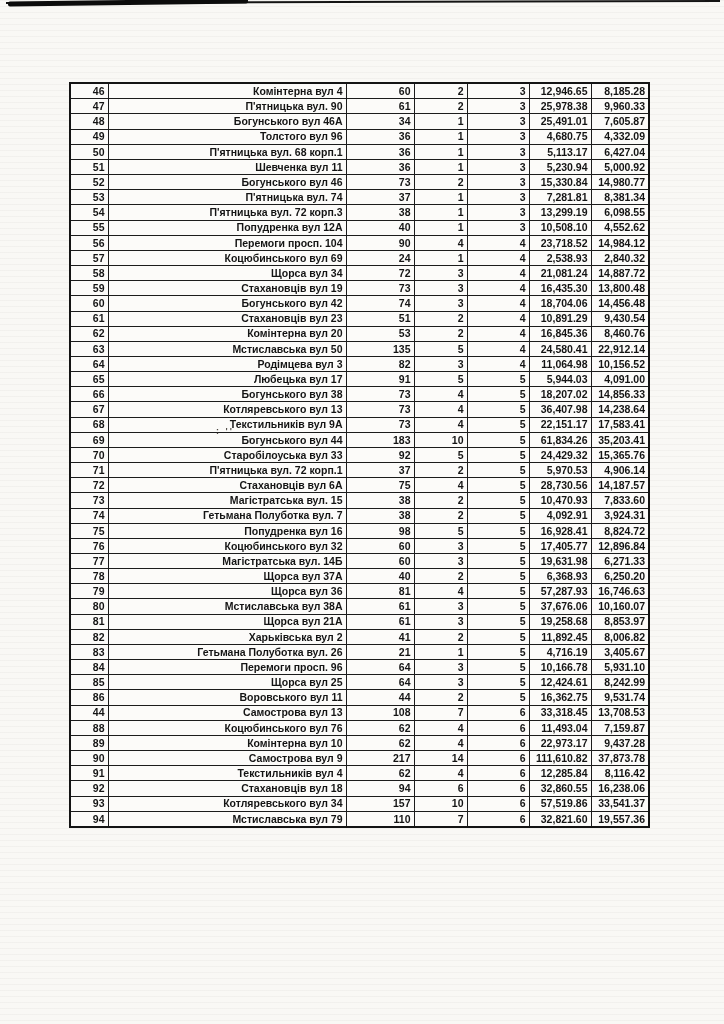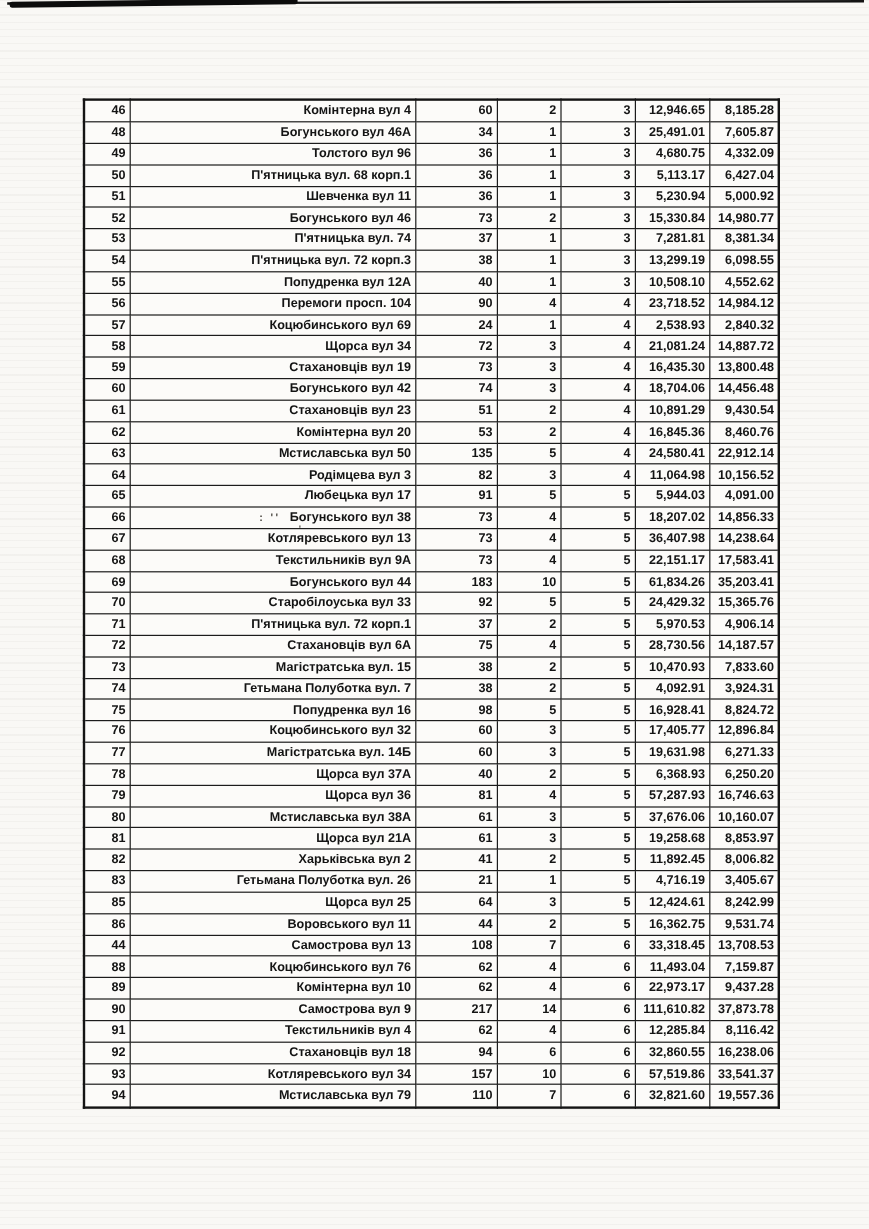--- a/index.html
+++ b/index.html
@@ -37,21 +37,21 @@
     width: 240px; height: 5px;
     background: #0c0c0c;
     border-radius: 2px;
     transform: rotate(-0.7deg);
   }
   table.data-table {
     position: absolute;
     left: 69px;
     top: 82px;
     width: 579px;
-    height: 842px;
+    height: 746px;
     border-collapse: collapse;
     table-layout: fixed;
     background: #fcfbf9;
   }
   table.data-table td {
     border: 1.6px solid #1c1c1c;
     font-size: 10.5px;
     font-weight: bold;
     color: #141414;
     line-height: 1;
@@ -95,20 +95,29 @@
         <tr>
     <td class="c-no">46</td>
     <td class="c-addr">Комінтерна вул 4</td>
     <td class="c-num">60</td>
     <td class="c-num">2</td>
     <td class="c-num">3</td>
     <td class="c-num">12,946.65</td>
     <td class="c-num">8,185.28</td>
   </tr>
         <tr>
+    <td class="c-no">47</td>
+    <td class="c-addr">П'ятницька вул. 90</td>
+    <td class="c-num">61</td>
+    <td class="c-num">2</td>
+    <td class="c-num">3</td>
+    <td class="c-num">25,978.38</td>
+    <td class="c-num">9,960.33</td>
+  </tr>
+        <tr>
     <td class="c-no">48</td>
     <td class="c-addr">Богунського вул 46А</td>
     <td class="c-num">34</td>
     <td class="c-num">1</td>
     <td class="c-num">3</td>
     <td class="c-num">25,491.01</td>
     <td class="c-num">7,605.87</td>
   </tr>
         <tr>
     <td class="c-no">49</td>
@@ -417,20 +426,29 @@
     <td class="c-num">8,006.82</td>
   </tr>
         <tr>
     <td class="c-no">83</td>
     <td class="c-addr">Гетьмана Полуботка вул. 26</td>
     <td class="c-num">21</td>
     <td class="c-num">1</td>
     <td class="c-num">5</td>
     <td class="c-num">4,716.19</td>
     <td class="c-num">3,405.67</td>
+  </tr>
+        <tr>
+    <td class="c-no">84</td>
+    <td class="c-addr">Перемоги просп. 96</td>
+    <td class="c-num">64</td>
+    <td class="c-num">3</td>
+    <td class="c-num">5</td>
+    <td class="c-num">10,166.78</td>
+    <td class="c-num">5,931.10</td>
   </tr>
         <tr>
     <td class="c-no">85</td>
     <td class="c-addr">Щорса вул 25</td>
     <td class="c-num">64</td>
     <td class="c-num">3</td>
     <td class="c-num">5</td>
     <td class="c-num">12,424.61</td>
     <td class="c-num">8,242.99</td>
   </tr>

